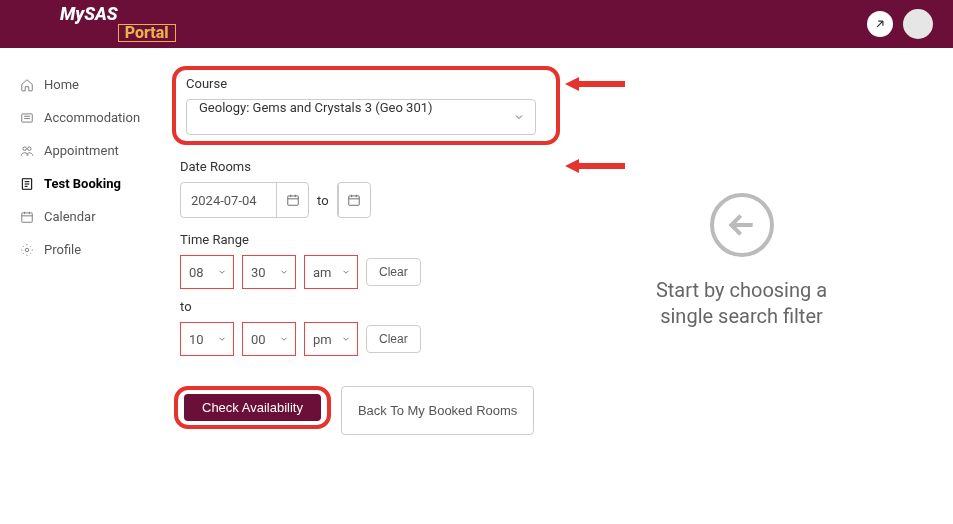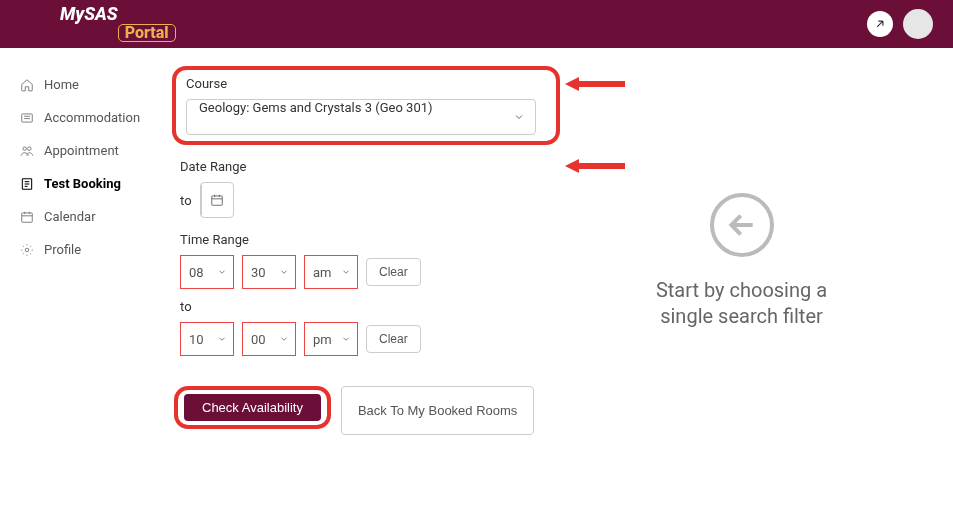--- a/index.html
+++ b/index.html
@@ -1,20 +1,20 @@
 <!DOCTYPE html>
 <html><head>
 <meta charset="utf-8">
 <style>
   * { box-sizing: border-box; margin: 0; padding: 0; }
   body { font-family: -apple-system, BlinkMacSystemFont, "Segoe UI", Roboto, sans-serif; font-size: 13px; color: #333; background: #fff; width: 953px; }
   .header { background: #6b0f38; height: 48px; display: flex; align-items: center; padding: 0 20px; }
   .logo { display: flex; line-height: 0.9; margin-left: 40px; }
   .logo-top { color: #fff; font-weight: 800; font-size: 18px; font-style: italic; }
-  .logo-bottom { color: #e8b14a; font-weight: 800; font-size: 16px; border: 1.5px solid #e8b14a; padding: 1px 6px; border-radius: 5px; margin-top: 18px; width: fit-content; }
+  .logo-bottom { color: #e8b14a; font-weight: 800; font-size: 16px; border: 1.5px solid #e8b14a; padding: 1px 6px; border-radius: 0; margin-top: 18px; width: fit-content; }
   .header-right { margin-left: auto; display: flex; gap: 10px; align-items: center; }
   .hdr-btn { width: 26px; height: 26px; border-radius: 50%; background: #fff; display: flex; align-items: center; justify-content: center; cursor: pointer; }
   .hdr-btn svg { width: 14px; height: 14px; }
   .avatar { width: 30px; height: 30px; border-radius: 50%; background: #e6e6e6; cursor: pointer; }
   .content { display: flex; }
   .sidebar { width: 170px; padding: 20px 0 0 16px; }
   .sidebar-item { display: flex; align-items: center; gap: 10px; padding: 9px 4px; color: #555; cursor: pointer; font-size: 13px; }
   .sidebar-item.active { color: #000; font-weight: 700; }
   .sidebar-item .ico { width: 14px; height: 14px; flex-shrink: 0; }
   .main { flex: 1; padding: 18px 0 0 10px; position: relative; display: flex; }
@@ -121,22 +121,33 @@
         <div class="label" style="margin-top:0">Course</div>
         <div class="select">
           <span>Geology: Gems and Crystals 3 (Geo 301)</span>
           <svg class="chev" width="12" height="12" viewBox="0 0 24 24" fill="none" stroke="#666" stroke-width="2">
               <polyline points="6 9 12 15 18 9"></polyline>
             </svg>
         </div>
       </div>
 
 
-      <div class="label">Date Range</div>
+      <div class="label">Date Rooms</div>
       <div class="date-row">
+        <div class="date-input">
+          <span class="val">2024-07-04</span>
+          <span class="cal-btn">
+            <svg width="14" height="14" viewBox="0 0 24 24" fill="none" stroke="#666" stroke-width="1.6">
+                <rect x="3" y="5" width="18" height="16" rx="1"></rect>
+                <line x1="3" y1="10" x2="21" y2="10"></line>
+                <line x1="8" y1="3" x2="8" y2="7"></line>
+                <line x1="16" y1="3" x2="16" y2="7"></line>
+              </svg>
+          </span>
+        </div>
         <span class="to-label">to</span>
         <div class="date-input">
           <span class="cal-btn">
             <svg width="14" height="14" viewBox="0 0 24 24" fill="none" stroke="#666" stroke-width="1.6">
                 <rect x="3" y="5" width="18" height="16" rx="1"></rect>
                 <line x1="3" y1="10" x2="21" y2="10"></line>
                 <line x1="8" y1="3" x2="8" y2="7"></line>
                 <line x1="16" y1="3" x2="16" y2="7"></line>
               </svg>
           </span>

